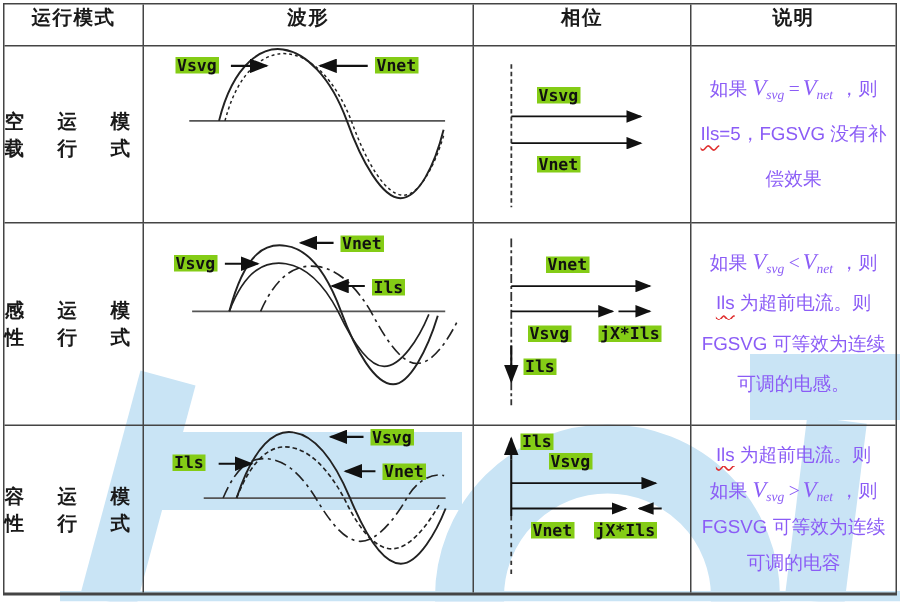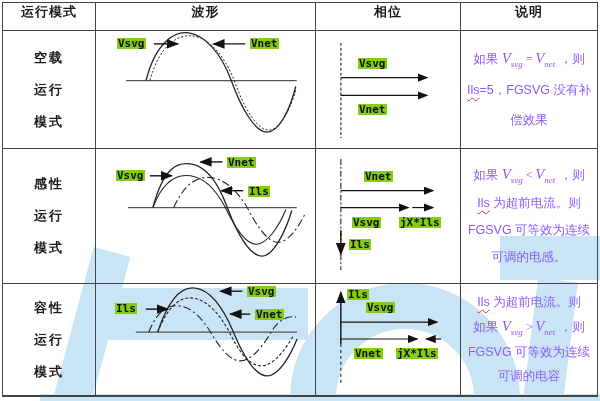--- a/index.html
+++ b/index.html
@@ -7,21 +7,21 @@
           font-family:"Liberation Sans","DejaVu Sans",sans-serif;color:#1a1a1a;}
   .wm{position:absolute;left:0;top:0;z-index:0;}
   .tbl{position:absolute;left:2px;top:2px;width:594px;height:392px;z-index:1;
        border:1px solid #444;border-bottom-width:2px;display:grid;
        grid-template-columns:93px 220px 145px auto;
        grid-template-rows:28px 118px 135px auto;}
   .c{position:relative;border-right:1px solid #444;border-bottom:1px solid #444;box-sizing:border-box;}
   .c.lastcol{border-right:none;}
   .c.lastrow{border-bottom:none;}
   .hd{display:flex;align-items:flex-start;justify-content:center;font-size:13px;font-weight:600;letter-spacing:1px;}
-  .modecell{display:flex;flex-direction:column;align-items:center;justify-content:center;gap:14px;
+  .modecell{display:flex;flex-direction:row;align-items:center;justify-content:center;gap:14px;
             font-size:13px;font-weight:600;letter-spacing:2px;}
   .diag{position:absolute;left:0;top:0;width:100%;height:100%;}
   .dlabel{position:absolute;font-family:"DejaVu Sans Mono","Liberation Mono",monospace;
           font-size:11px;font-weight:bold;line-height:1;background:#84cc16;padding:0 1px;z-index:2;color:#111;}
   .desc{display:flex;flex-direction:column;justify-content:center;height:100%;
         font-size:12.5px;text-align:center;color:#8b5cf6;}
   .desc .ln{white-space:nowrap;}
   .desc.r1 .ln{margin:6.5px 0;}
   .desc.r2 .ln{margin:5px 0;}
   .desc.r3 .ln{margin:3.5px 0;}

